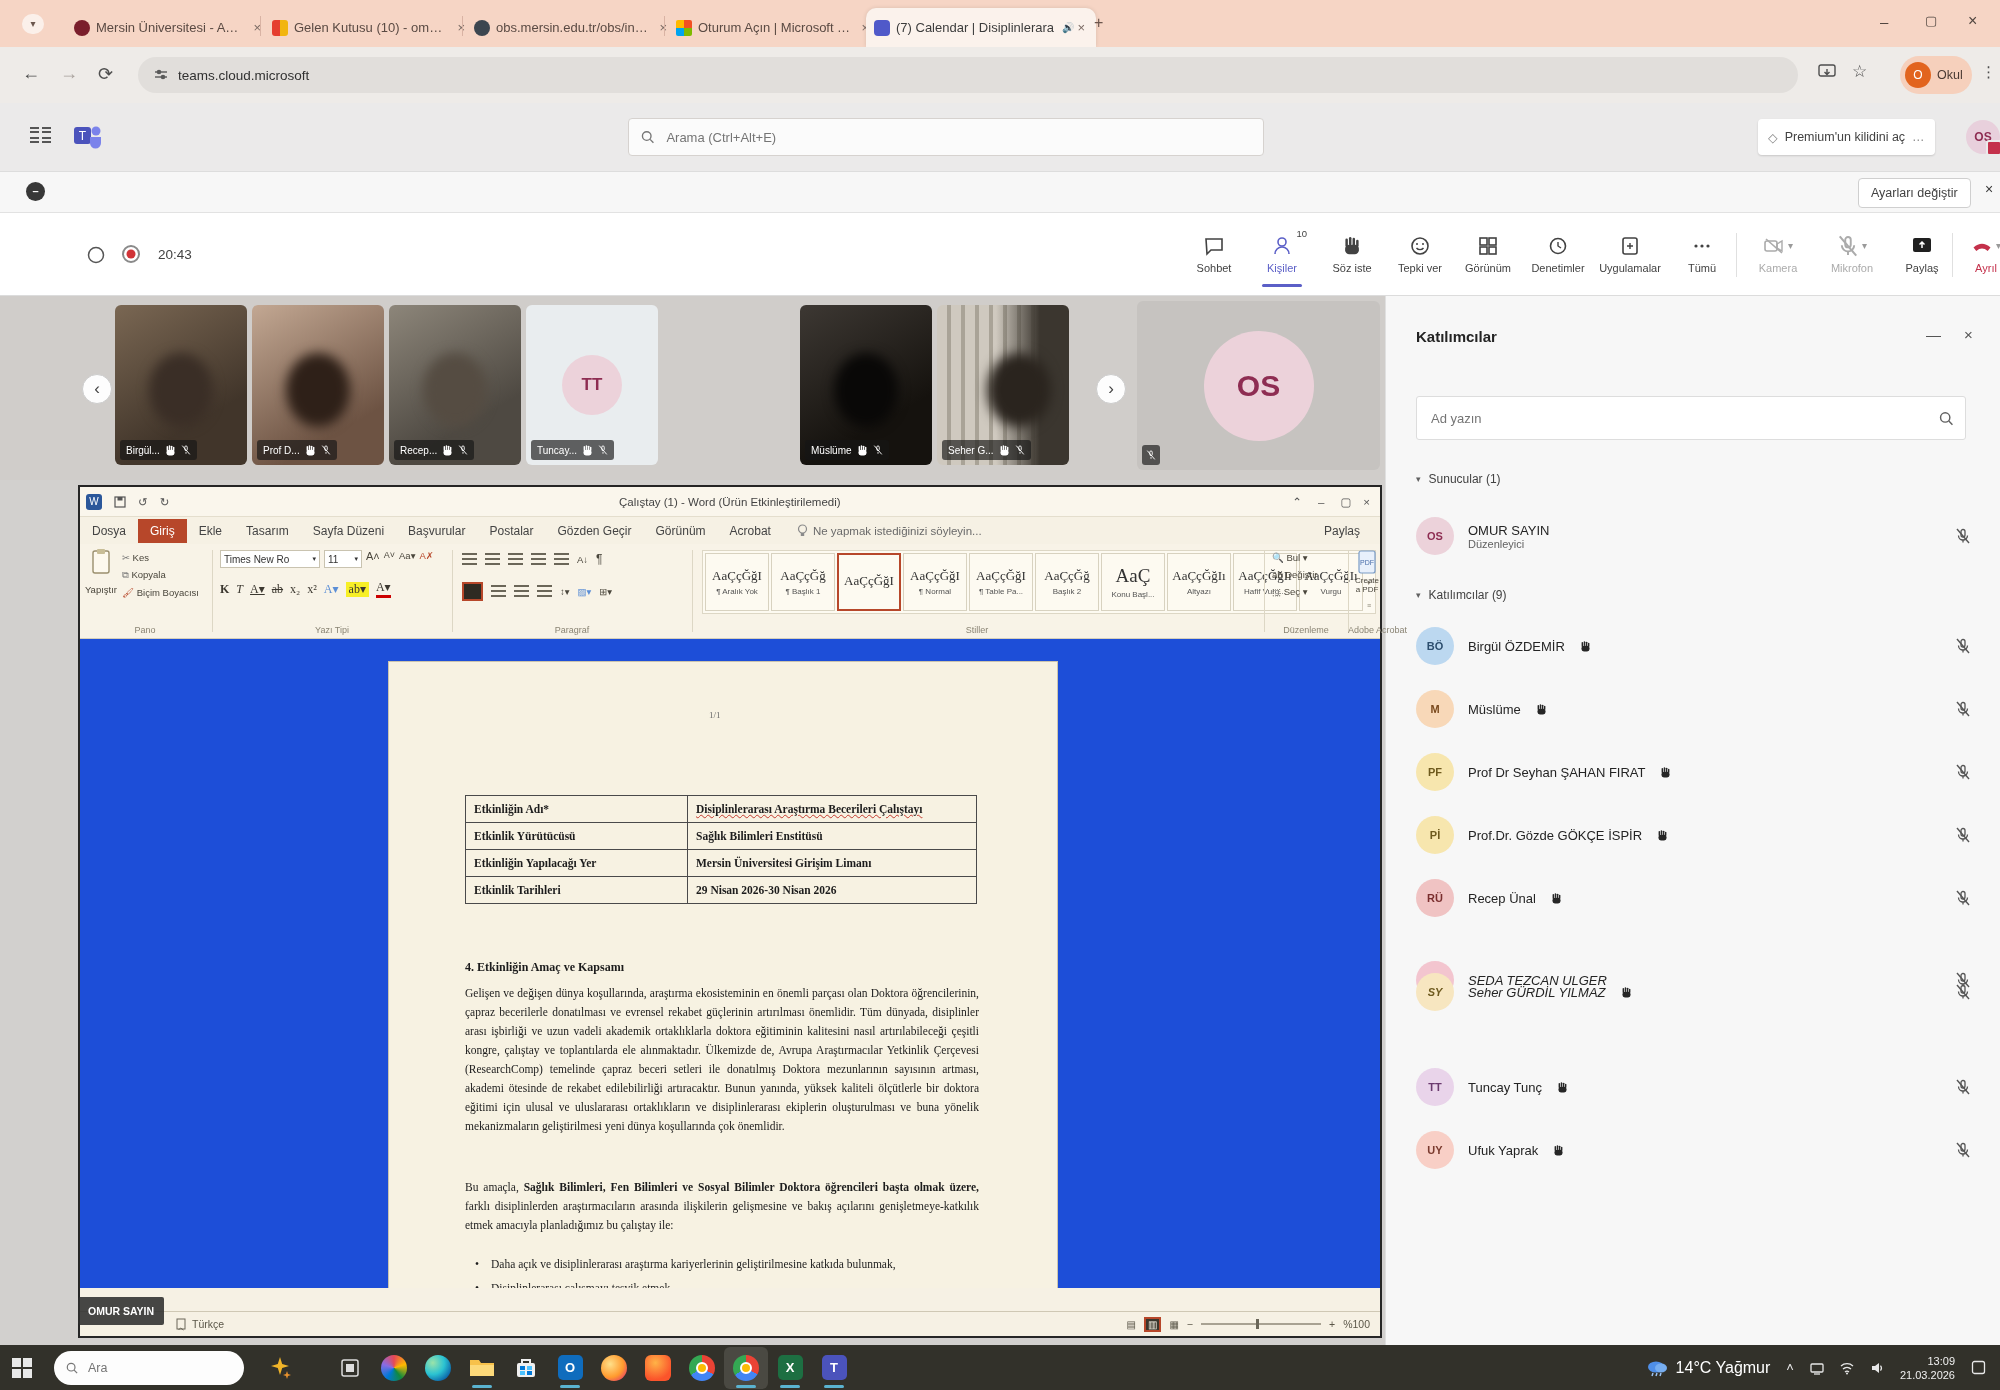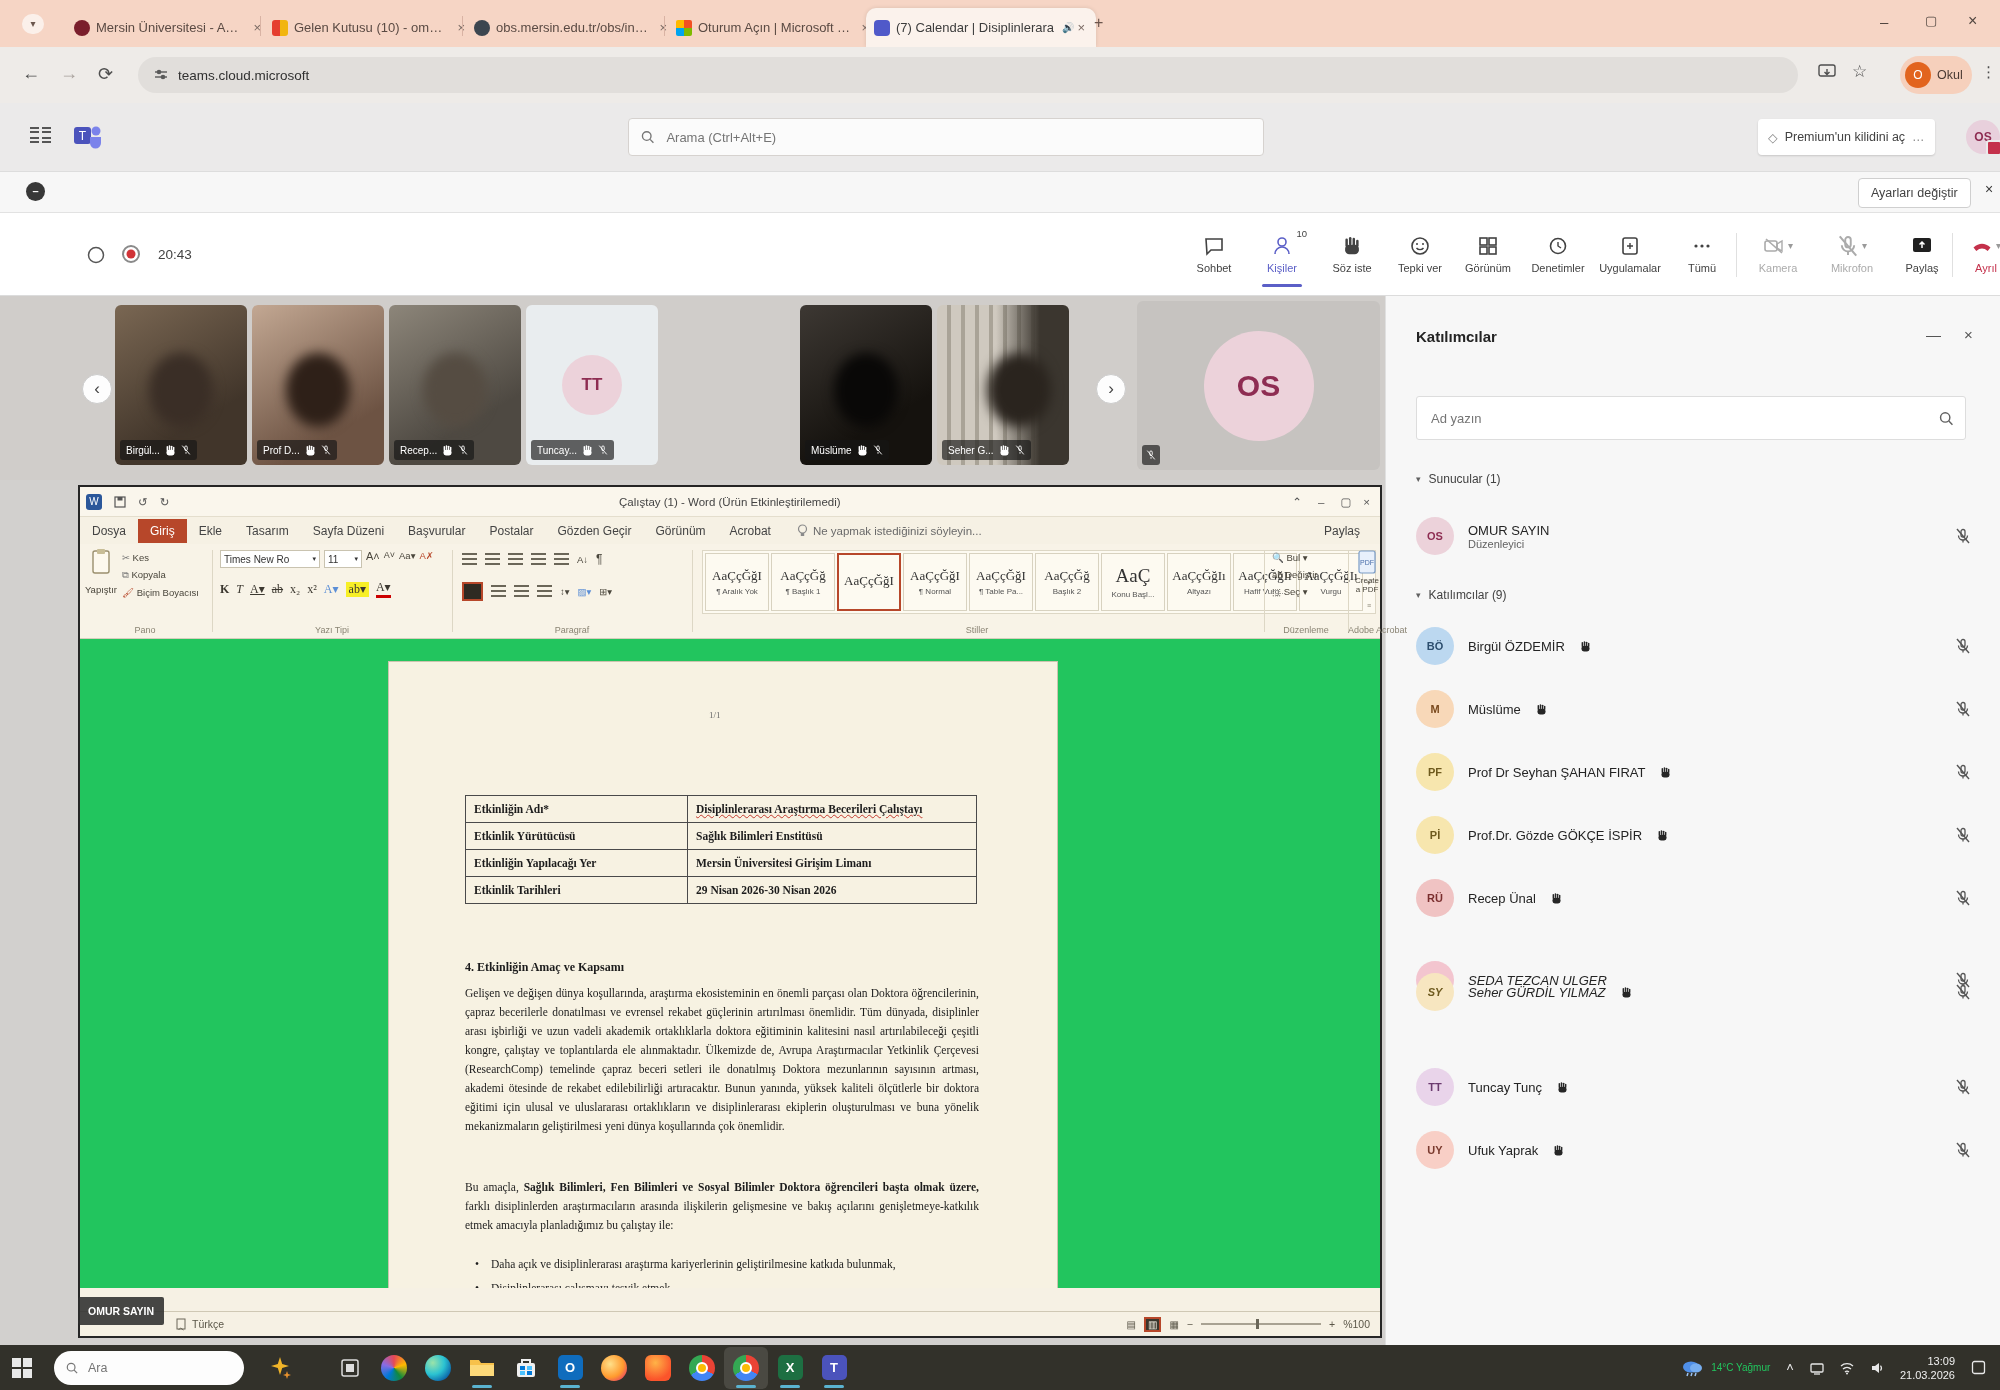--- a/index.html
+++ b/index.html
@@ -85,21 +85,21 @@
   .fontbox{background:#fff;border:1px solid #c9c3b0;font-size:10px;color:#333;display:flex;align-items:center;
            padding:0 3px;height:16px;white-space:nowrap;}
   .rbar{display:inline-block;width:15px;height:13px;background:
         linear-gradient(#6b6658 0 2px,transparent 2px 5px,#6b6658 5px 7px,transparent 7px 10px,#6b6658 10px 12px,transparent 12px);}
   .sgitem{width:64px;height:58px;background:#fdfaf1;border:1px solid #d8d2c0;box-sizing:border-box;
           display:flex;flex-direction:column;align-items:center;justify-content:center;gap:3px;}
   .sgprev{font-family:"Liberation Serif",serif;font-size:13px;color:#333;white-space:nowrap;}
   .sglbl{font-size:8px;color:#555;white-space:nowrap;}
   .sgsel{border:2px solid #b7472a;}
   
-  #docarea{position:absolute;left:0;top:152px;width:100%;height:649px;background:#22c55e;overflow:hidden;}
+  #docarea{position:absolute;left:0;top:152px;width:100%;height:649px;background:#1d4ed8;overflow:hidden;}
   #page{position:absolute;left:308px;top:22px;width:668px;height:640px;background:#f7f2e2;border:1px solid #cbc4ae;}
   .serif{font-family:"Liberation Serif",serif;color:#1c1c1c;}
   #dtable{position:absolute;left:76px;top:133px;width:512px;border-collapse:collapse;}
   #dtable td{border:1.6px solid #4a4a4a;font-family:"Liberation Serif",serif;font-size:11.5px;font-weight:bold;
              color:#1c1c1c;padding:7px 8px;}
   .wavy{text-decoration:underline;text-decoration-style:wavy;text-decoration-color:#c43a2e;text-decoration-thickness:1px;}
   .dpara{position:absolute;left:76px;width:514px;font-family:"Liberation Serif",serif;font-size:11.5px;
          line-height:19px;text-align:justify;color:#1c1c1c;}
   .dbullet{position:relative;padding-left:26px;margin-top:5px;}
   .dbullet::before{content:"•";position:absolute;left:10px;}
@@ -1078,21 +1078,21 @@
       <div style="display:flex;align-items:center;gap:8px;">
         <svg width="22" height="18" viewBox="0 0 22 18">
             <ellipse cx="10" cy="8" rx="8" ry="5.5" fill="#4f8fe8"></ellipse>
             <ellipse cx="15" cy="9" rx="6" ry="4.5" fill="#77aef0"></ellipse>
             <g stroke="#9cc4f5" stroke-width="1.5">
               <line x1="7" y1="14" x2="6" y2="17"></line>
               <line x1="11" y1="14" x2="10" y2="17"></line>
               <line x1="15" y1="14" x2="14" y2="17"></line>
             </g>
           </svg>
-        <span style="color:#22c55e;font-size:10px;">14°C Yağmur</span>
+        <span style="color:#ffffff;font-size:16px;">14°C Yağmur</span>
       </div>
       <span class="trayico">˄</span>
       <span class="trayico">
         <svg width="14" height="14" viewBox="0 0 14 14">
             <rect x="1" y="3" width="12" height="8" rx="1" fill="none" stroke="#e8e8e8" stroke-width="1.3"></rect>
             <line x1="4" y1="13" x2="10" y2="13" stroke="#e8e8e8" stroke-width="1.3"></line>
           </svg>
       </span>
       <span class="trayico">
         <svg width="14" height="14" viewBox="0 0 14 14">

